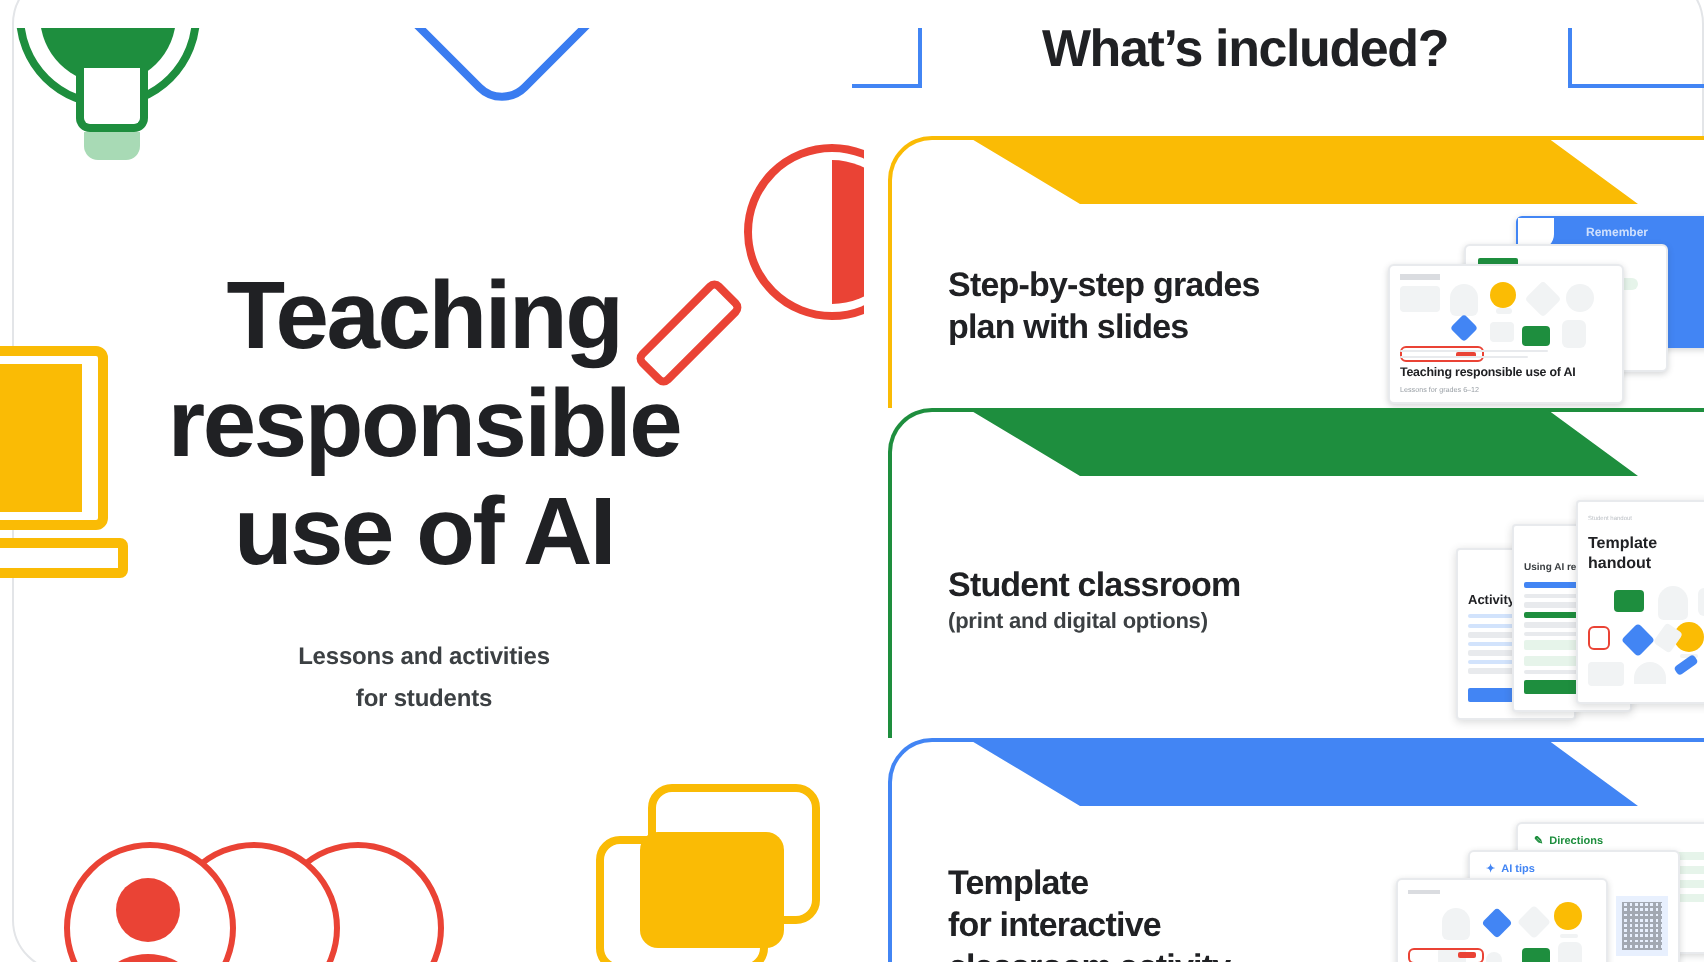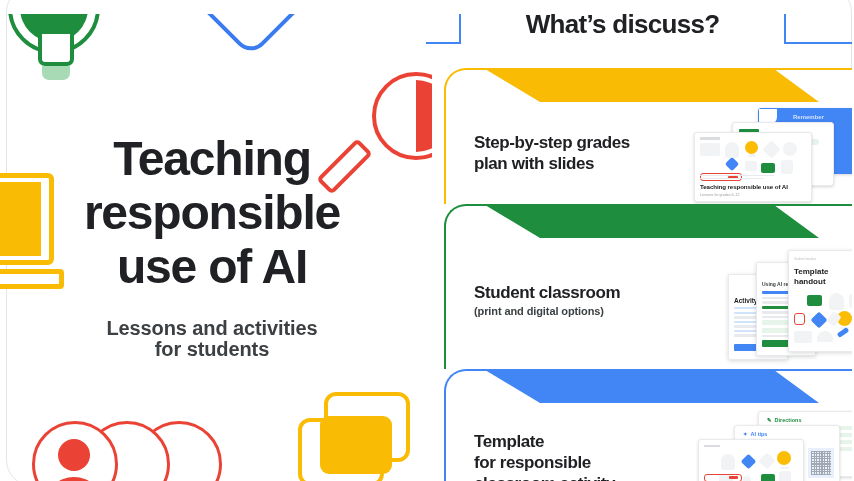--- a/index.html
+++ b/index.html
@@ -21,21 +21,21 @@
   
   .hero{position:absolute;left:0;top:14px;width:432px;height:481px;overflow:hidden;}
   .hero-text{
     position:absolute;left:0;top:118px;width:424px;text-align:center;
   }
   .hero-title{
     font-size:48px;line-height:54px;font-weight:700;color:#202124;
     letter-spacing:-1.2px;margin:0;
   }
   .hero-sub{
-    margin:24px 0 0 0;font-size:20px;line-height:21px;font-weight:600;
+    margin:24px 0 0 0;font-size:12px;line-height:21px;font-weight:600;
     color:#3c4043;letter-spacing:-0.1px;
   }
 
   
   .deco{position:absolute;}
 
   
   .bulb{left:8px;top:-52px;width:96px;height:124px;}
   .bulb .glass{
     position:absolute;left:0;top:0;width:92px;height:92px;border-radius:50%;
@@ -298,21 +298,21 @@
         <span>for students</span>
       </p>
     </div>
   </div>
 
   <div class="panel">
 
     <div class="tab-wrap">
       <div class="tab-line"></div>
       <div class="tab">
-        <span class="tab-label">What’s discuss?</span>
+        <span class="tab-label">What’s included?</span>
       </div>
     </div>
 
     <div class="card" style="top:54px;height:152px;">
       <div class="card-top" style="--ac:#fabb05;">
         <div class="edge-line"></div>
         <div class="edge-band">
             <div class="band-shape"></div>
           </div>
       </div>
@@ -428,21 +428,21 @@
     <div class="card" style="top:355px;height:140px;">
       <div class="card-top" style="--ac:#4285f4;">
         <div class="edge-line"></div>
         <div class="edge-band">
             <div class="band-shape"></div>
           </div>
       </div>
       <div class="card-body">
         <div class="card-title" style="top:28px;">
           <span>Template</span><br>
-          <span>for responsible</span><br>
+          <span>for interactive</span><br>
           <span>classroom activity</span>
         </div>
         <div class="thumb" style="left:254px;top:8px;width:176px;height:96px;">
           <div class="t3 t3a">
             <div class="chip">
               <span>✎</span>
               <span>Directions</span>
             </div>
             <div class="col">
                 <i></i>

